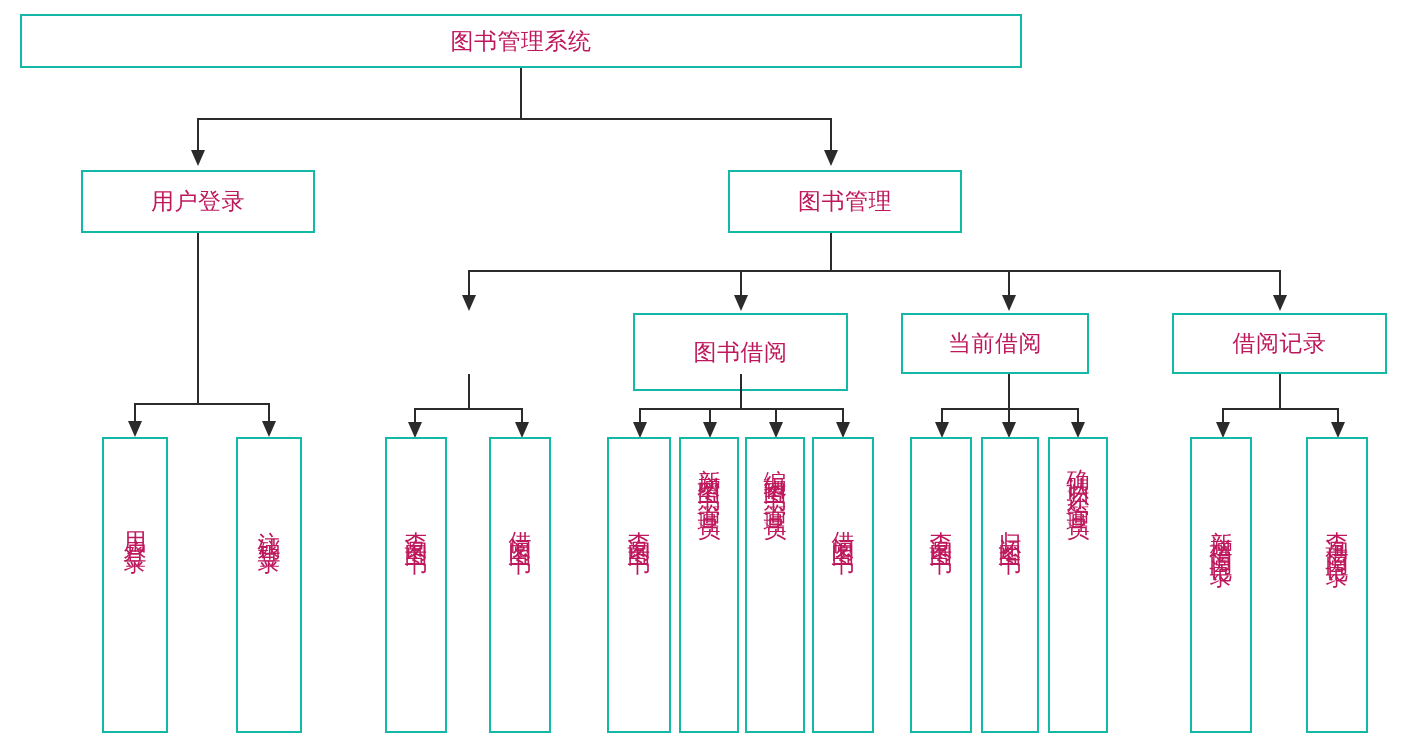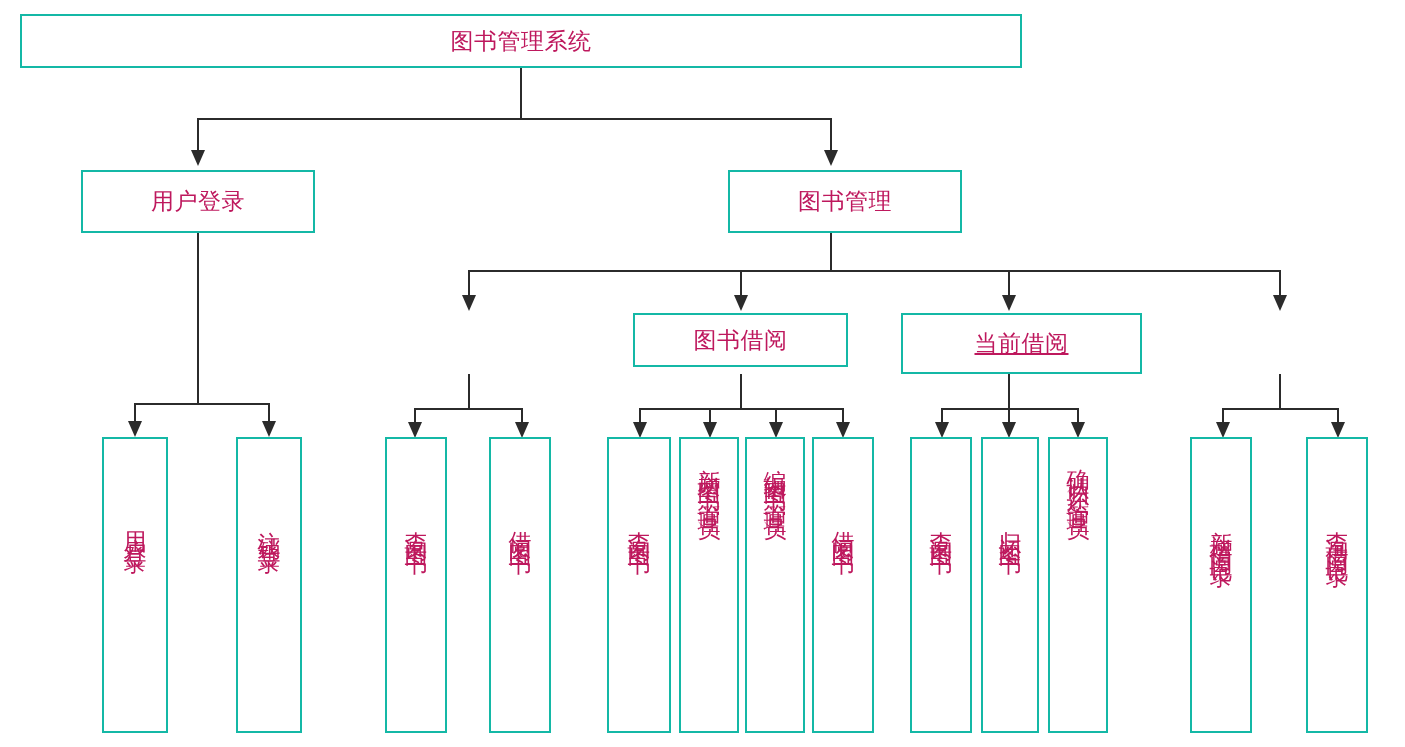--- a/index.html
+++ b/index.html
@@ -108,25 +108,28 @@
   <div class="edge h" style="left:468px; top:270px; width:812px;"></div>
   <div class="edge v" style="left:468px; top:270px; height:25px;"></div>
   <div class="arrow" style="left:462px; top:295px;"></div>
   <div class="edge v" style="left:740px; top:270px; height:25px;"></div>
   <div class="arrow" style="left:734px; top:295px;"></div>
   <div class="edge v" style="left:1008px; top:270px; height:25px;"></div>
   <div class="arrow" style="left:1002px; top:295px;"></div>
   <div class="edge v" style="left:1279px; top:270px; height:25px;"></div>
   <div class="arrow" style="left:1273px; top:295px;"></div>
 
-  <div class="node h" style="left:633px; top:313px; width:215px; height:54px;">
+  <div class="node h" style="left:633px; top:313px; width:215px; height:78px;">
     <span>图书借阅</span>
   </div>
-  <div class="node h" style="left:901px; top:313px; width:241px; height:61px;text-decoration:underline;">
+  <div class="node h" style="left:901px; top:313px; width:188px; height:61px;">
     <span>当前借阅</span>
+  </div>
+  <div class="node h" style="left:1172px; top:313px; width:215px; height:61px;">
+    <span>借阅记录</span>
   </div>
 
   <div class="edge v" style="left:468px; top:374px; height:34px;"></div>
   <div class="edge h" style="left:414px; top:408px; width:108px;"></div>
   <div class="edge v" style="left:414px; top:408px; height:14px;"></div>
   <div class="arrow" style="left:408px; top:422px;"></div>
   <div class="edge v" style="left:521px; top:408px; height:14px;"></div>
   <div class="arrow" style="left:515px; top:422px;"></div>
 
   <div class="edge v" style="left:740px; top:374px; height:34px;"></div>

